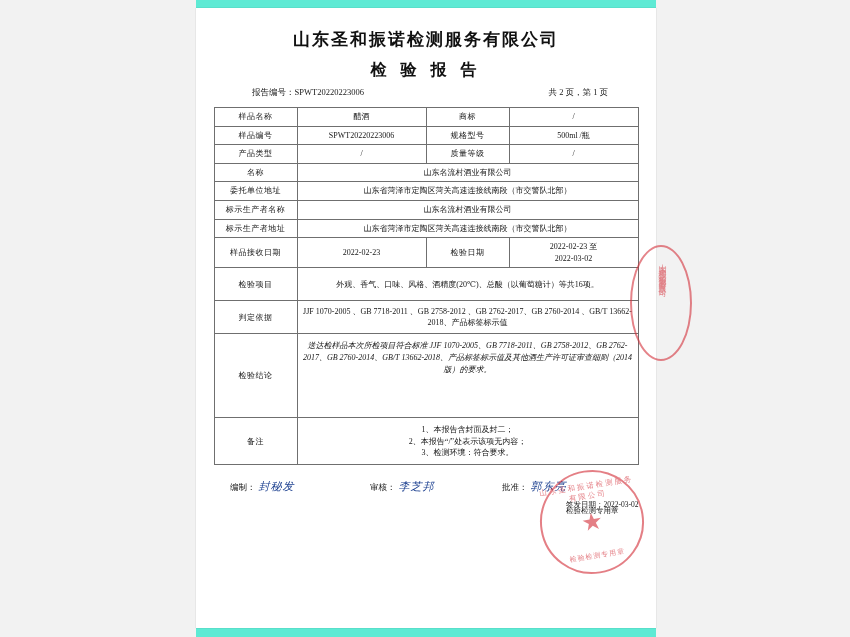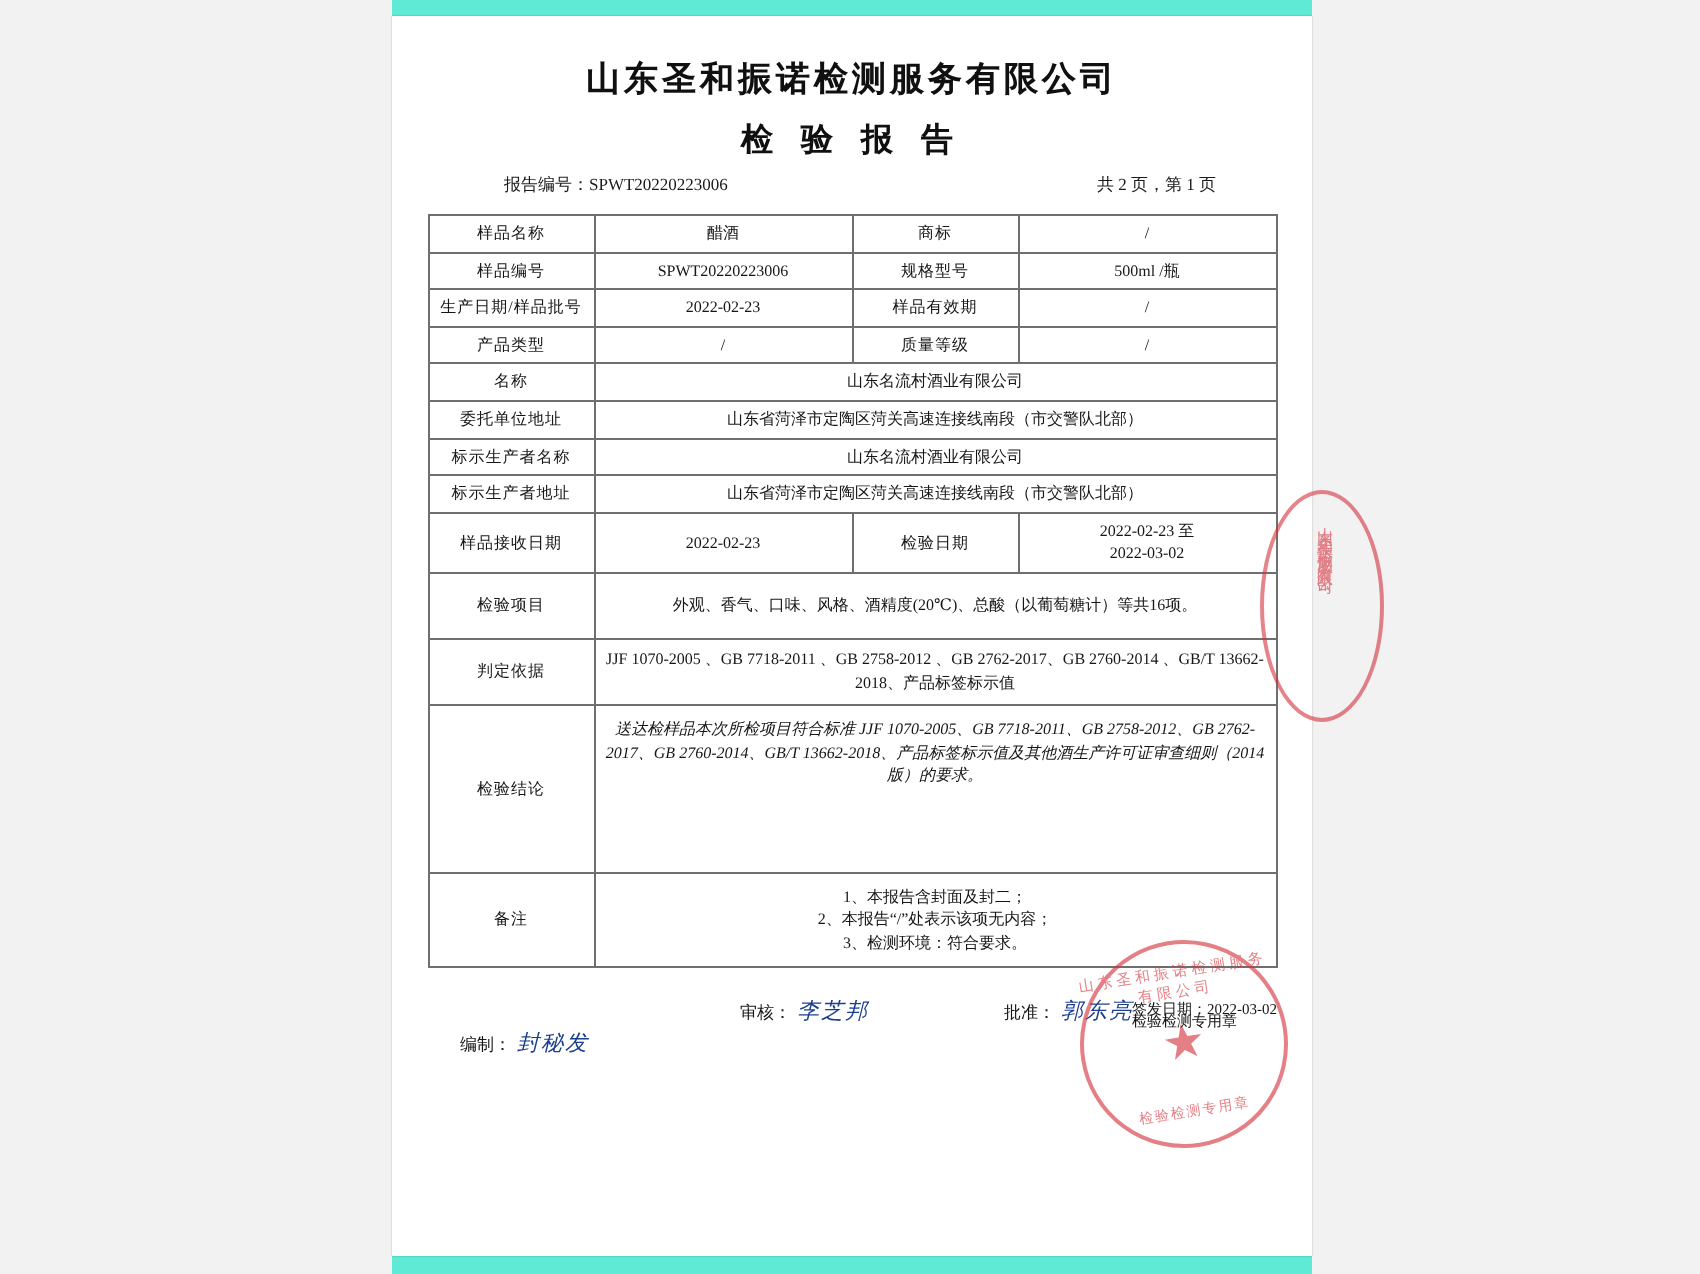--- a/index.html
+++ b/index.html
@@ -135,21 +135,21 @@
   }
   .sign .lab { color: #161616; }
   .sign .hand {
     font-family: "Liberation Serif", serif;
     color: #1b3f8f;
     font-style: italic;
     font-size: 11px;
     margin-left: 3px;
     letter-spacing: 1px;
   }
-  .s1 { left: 6px; margin-top: 16px; }
+  .s1 { left: 6px; }
   .s2 { left: 146px; }
   .s3 { left: 278px; }
 
   
   .stamp-round {
     position: absolute;
     width: 104px;
     height: 104px;
     border: 2.5px solid #d4323c;
     border-radius: 50%;
@@ -241,26 +241,20 @@
           <td class="lbl2">商标</td>
           <td class="val2">/</td>
         </tr>
         <tr>
           <td class="lbl">样品编号</td>
           <td class="val">SPWT20220223006</td>
           <td class="lbl2">规格型号</td>
           <td class="val2">500ml /瓶</td>
         </tr>
         <tr>
-          <td class="lbl small">生产日期/样品批号</td>
-          <td class="val">2022-02-23</td>
-          <td class="lbl2">样品有效期</td>
-          <td class="val2">/</td>
-        </tr>
-        <tr>
           <td class="lbl">产品类型</td>
           <td class="val">/</td>
           <td class="lbl2">质量等级</td>
           <td class="val2">/</td>
         </tr>
         <tr>
           <td class="lbl">名称</td>
           <td colspan="3">山东名流村酒业有限公司</td>
         </tr>
         <tr>

